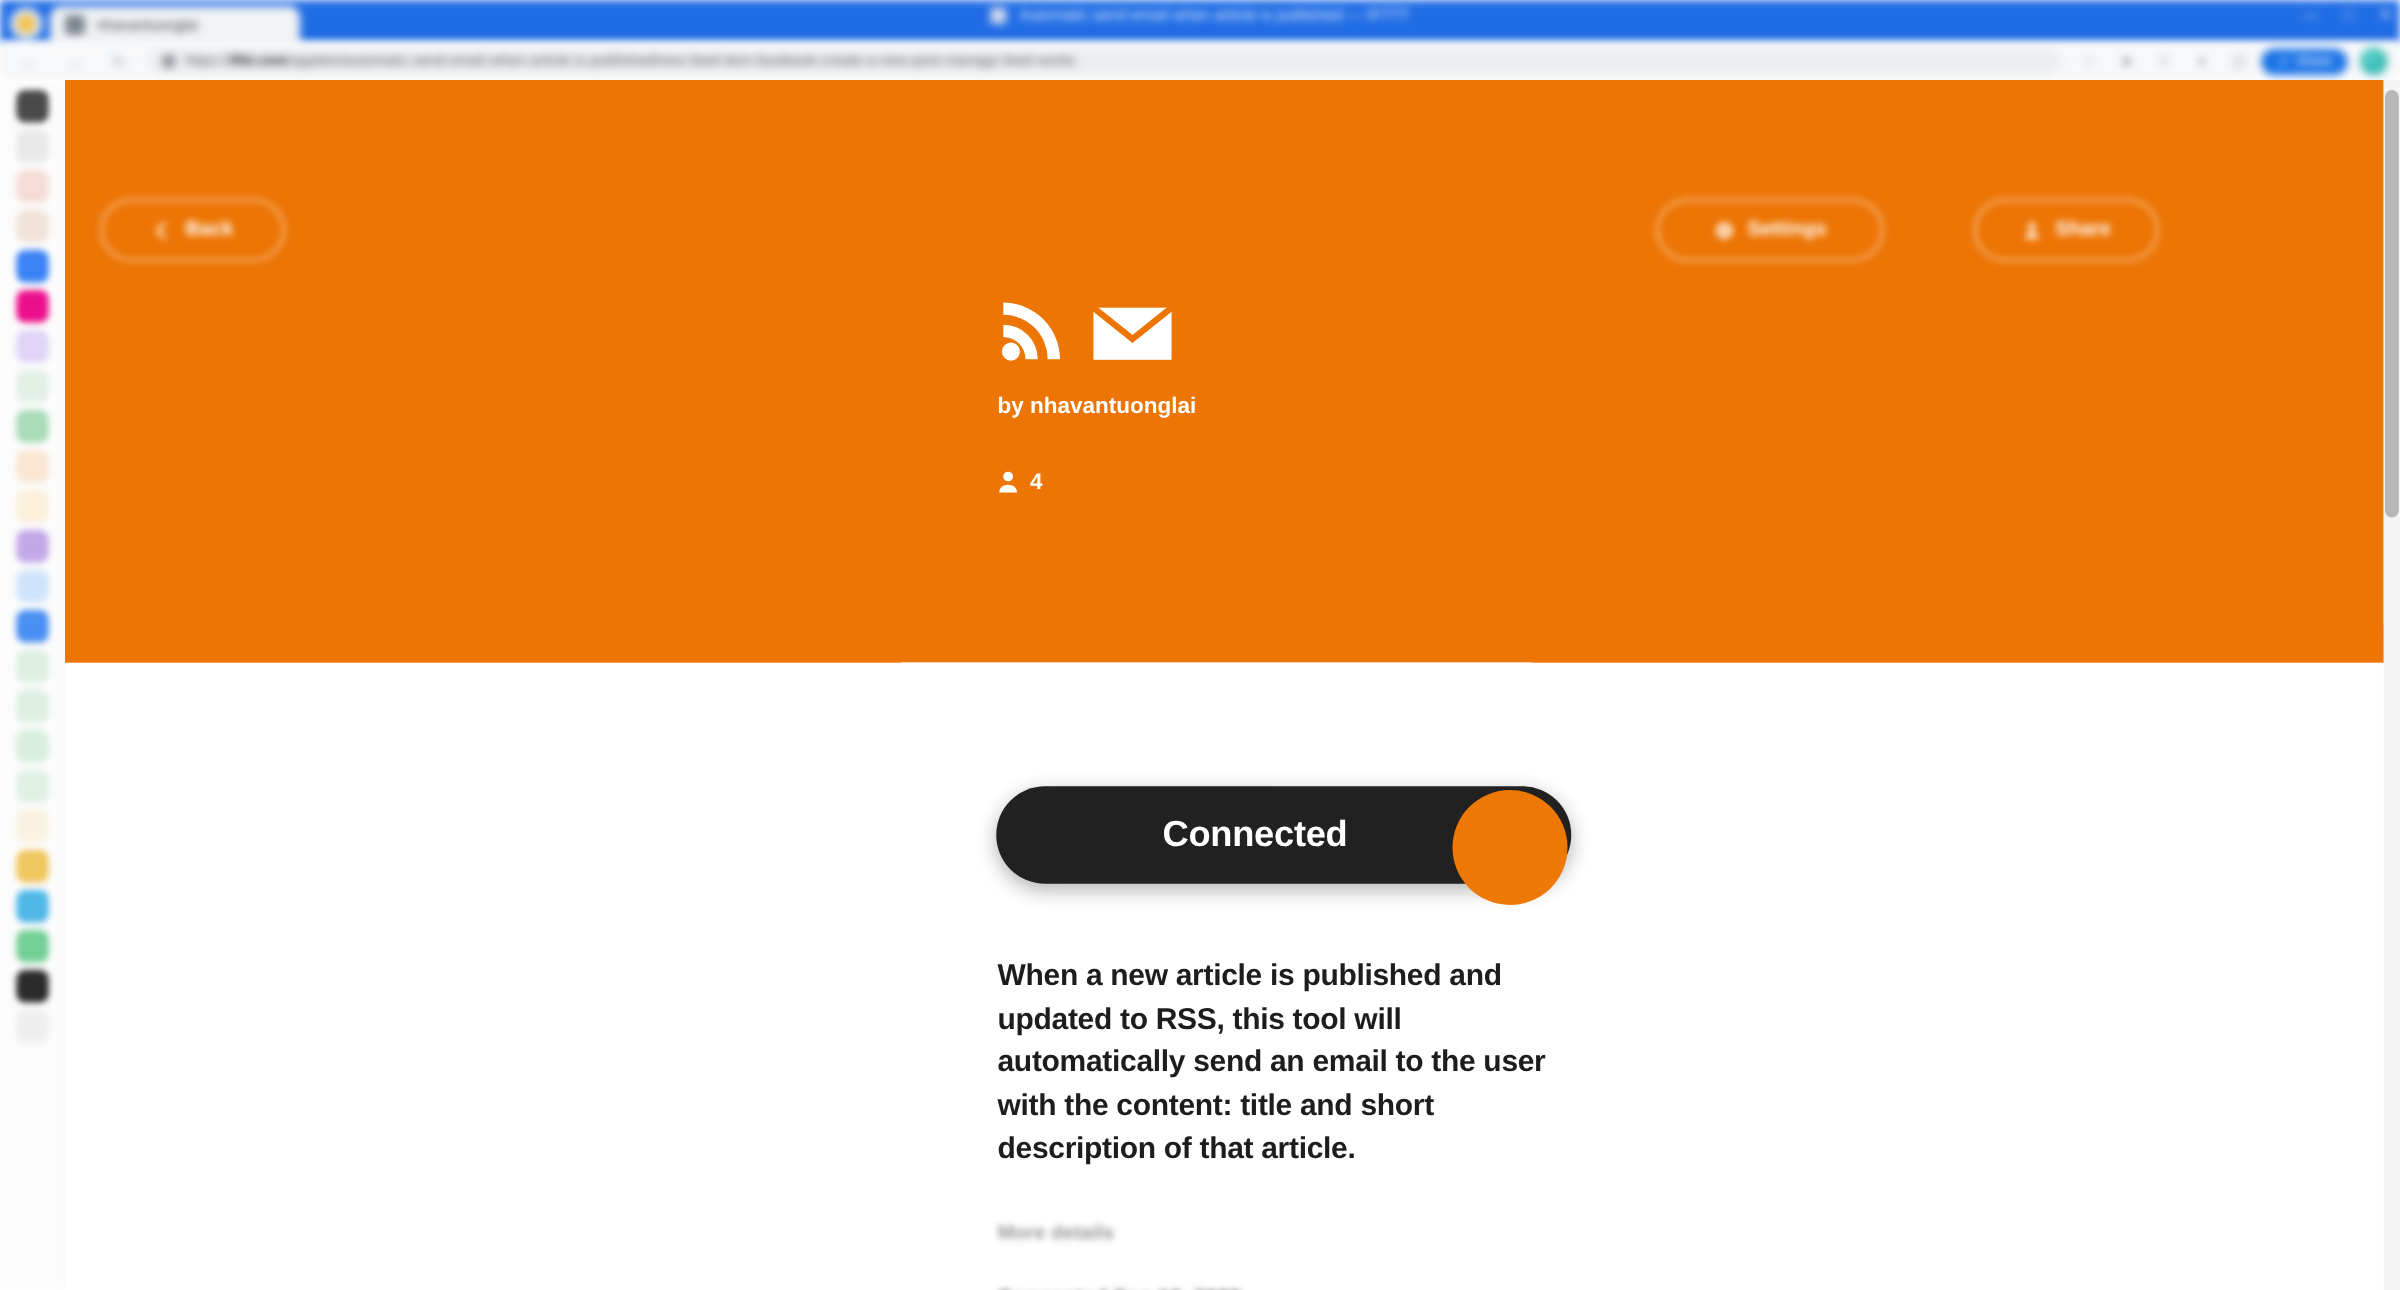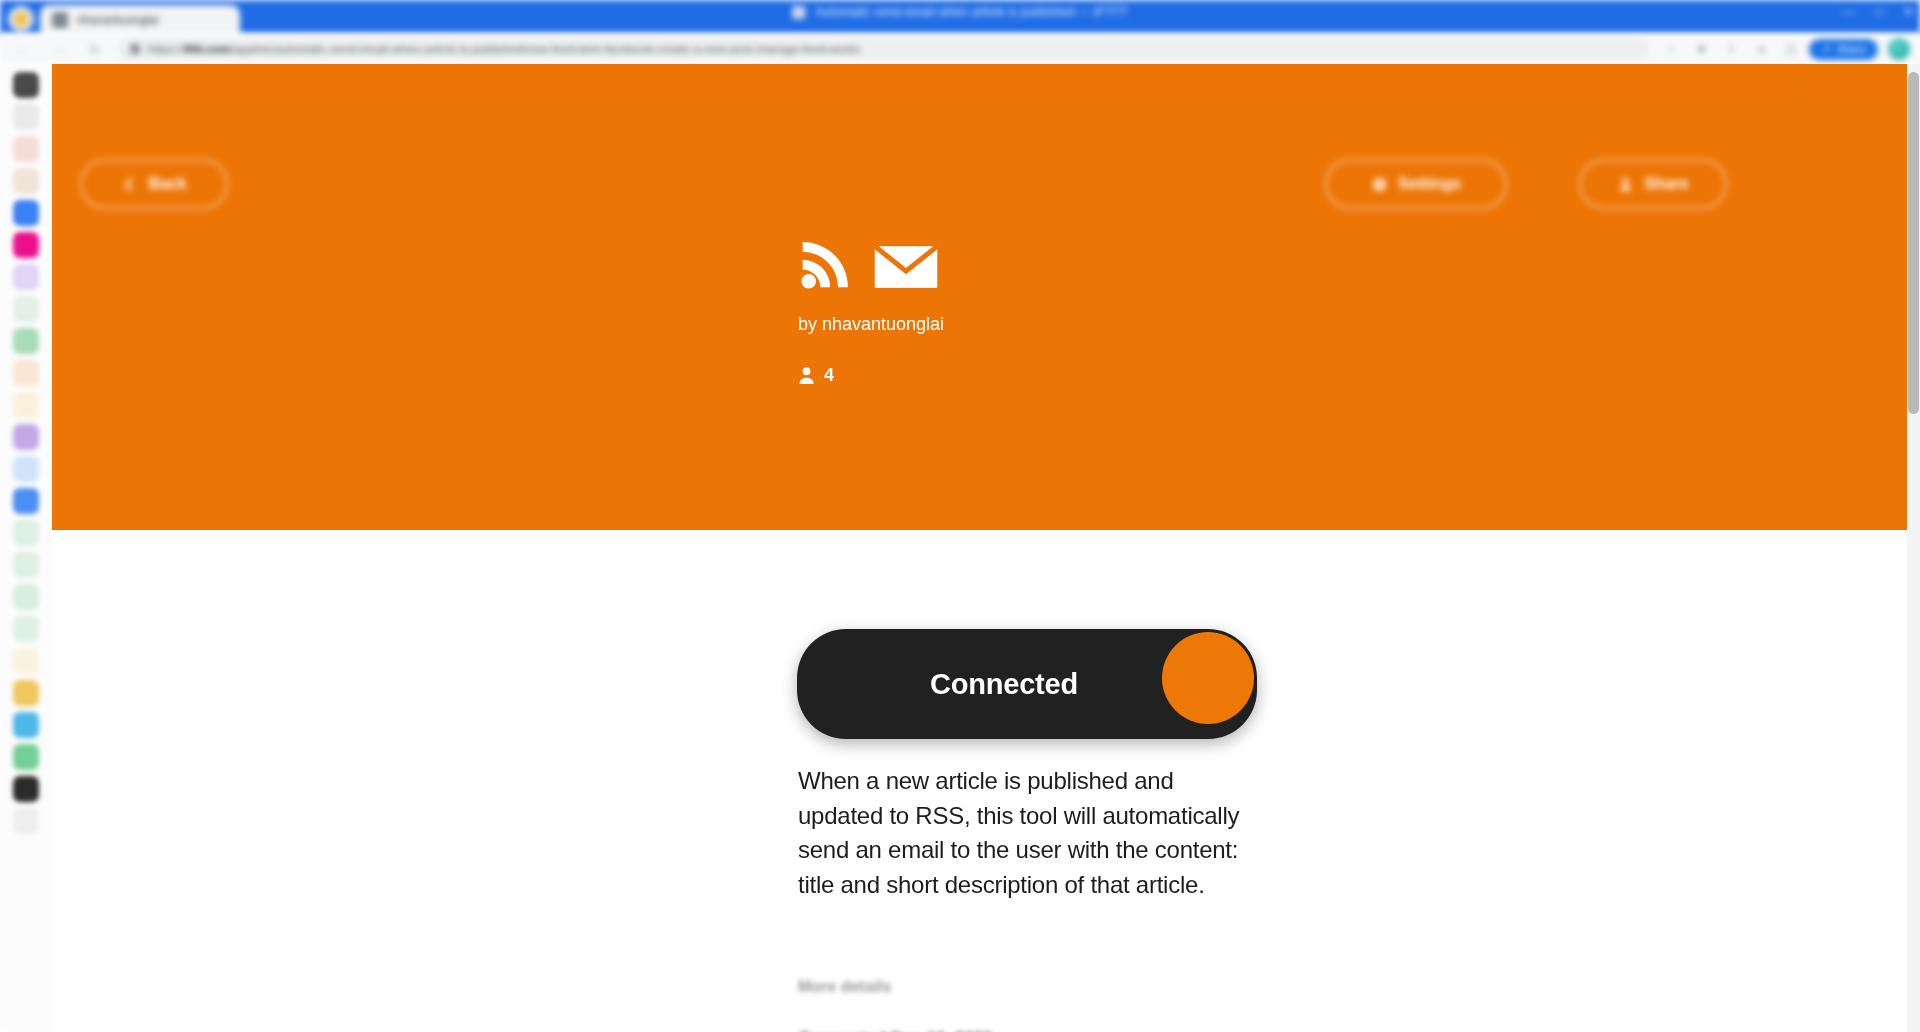--- a/index.html
+++ b/index.html
@@ -239,23 +239,23 @@
   .hero-title {
     font-size: 41px;
     line-height: 1.13;
     font-weight: 700;
     color: #ffffff;
     letter-spacing: -0.4px;
     margin-bottom: 26px;
   }
   .hero-byline {
     font-size: 18px;
-    font-weight: 400;
+    font-weight: 700;
     color: #ffffff;
-    margin-bottom: 30px;
+    margin-bottom: 40px;
   }
   .hero-meta {
     display: flex;
     align-items: center;
     gap: 9px;
     color: #ffffff;
     font-size: 18px;
     font-weight: 700;
   }
   .person-ico { width: 17px; height: 19px; display:block; }
@@ -263,21 +263,21 @@
   
   .toggle-wrap {
     position: absolute;
     left: 745px;
     top: 565px;
     width: 460px;
   }
   .toggle {
     position: relative;
     width: 460px;
-    height: 110px;
+    height: 78px;
     background: #212121;
     border-radius: 49px;
     display: flex;
     align-items: center;
     justify-content: center;
     box-shadow: 0 5px 16px rgba(0,0,0,0.30);
     cursor: pointer;
   }
   .toggle-label {
     color: #ffffff;
@@ -295,21 +295,21 @@
   }
 
   
   .description {
     position: absolute;
     left: 746px;
     top: 700px;
     width: 455px;
     font-size: 24px;
     line-height: 1.44;
-    font-weight: 400;
+    font-weight: 700;
     color: #1d1d1d;
     letter-spacing: -0.25px;
   }
 
   .more-details {
     position: absolute;
     left: 746px;
     top: 914px;
     font-size: 16px;
     font-weight: 600;

